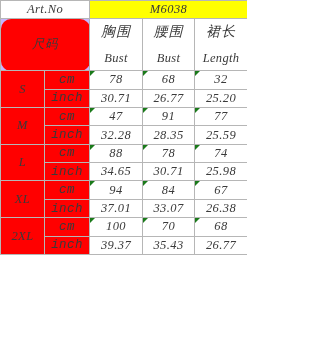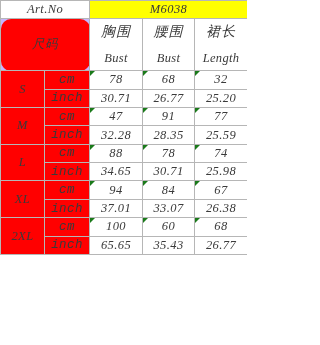--- a/index.html
+++ b/index.html
@@ -213,24 +213,24 @@
       <td class="unit-cell">inch</td>
       <td class="val">37.01</td>
       <td class="val">33.07</td>
       <td class="val">26.38</td>
     </tr>
 
     <tr>
       <td class="size-cell" rowspan="2">2XL</td>
       <td class="unit-cell">cm</td>
       <td class="val flag">100</td>
-      <td class="val flag">60</td>
+      <td class="val flag">70</td>
       <td class="val flag">68</td>
     </tr>
     <tr>
       <td class="unit-cell">inch</td>
-      <td class="val">65.65</td>
+      <td class="val">39.37</td>
       <td class="val">35.43</td>
       <td class="val">26.77</td>
     </tr>
 
   </tbody>
 </table>
 
 </body></html>

